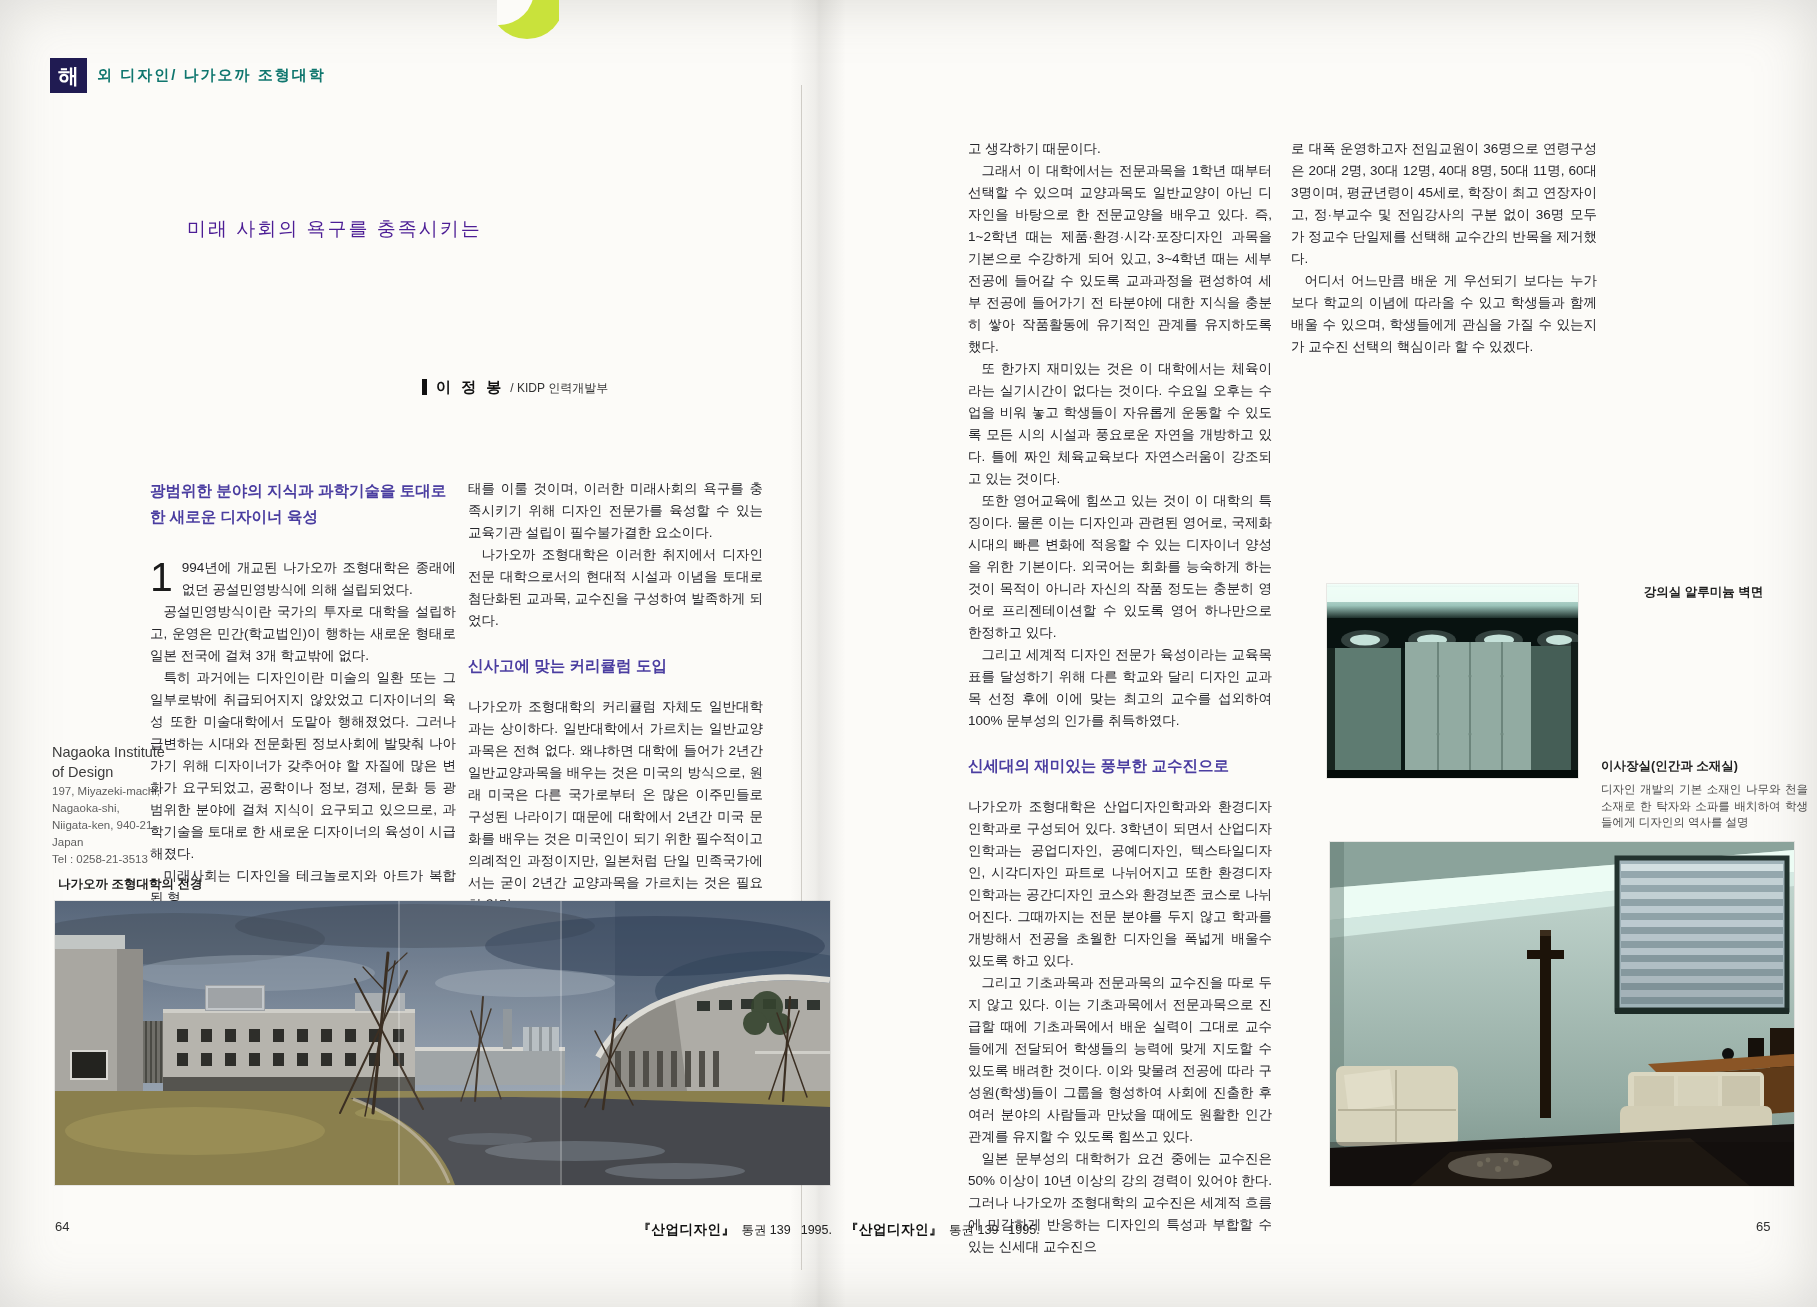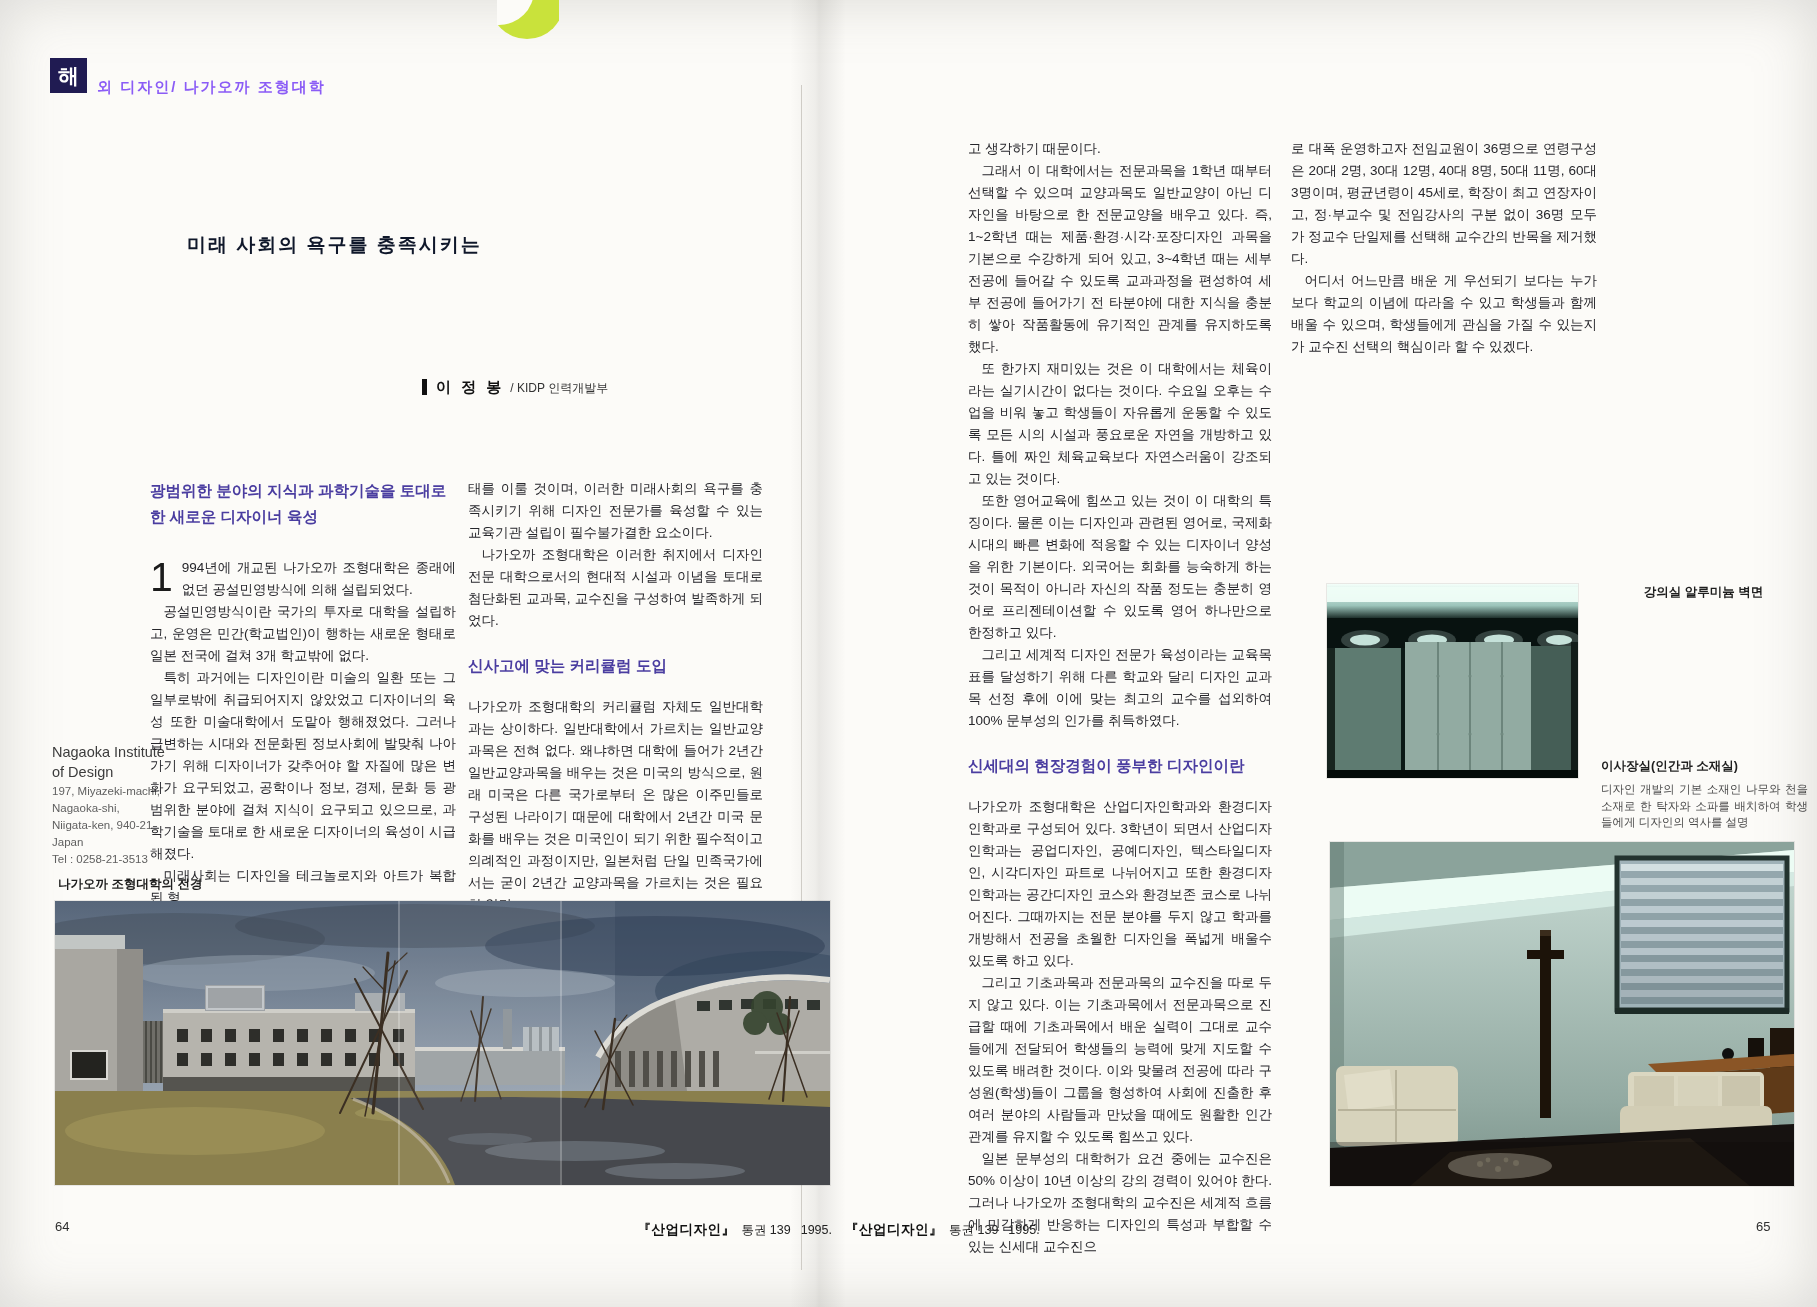--- a/index.html
+++ b/index.html
@@ -11,27 +11,27 @@
   }
   .abs{position:absolute;}
   
   .gutter-shade{left:790px;top:0;width:56px;height:1307px;
     background:linear-gradient(to right,rgba(0,0,0,0) 0%,rgba(60,58,52,.07) 45%,rgba(60,58,52,.10) 52%,rgba(0,0,0,0) 100%);}
   .gutter-line{left:801px;top:85px;width:1px;height:1185px;background:#cfccc6;}
 
   
   .hdr-badge{left:50px;top:58px;width:37px;height:35px;background:#201b52;
     color:#ffffff;font-weight:800;font-size:21px;display:flex;align-items:center;justify-content:center;}
-  .hdr-label{left:97px;top:78px;color:#8b5cf6;font-weight:700;font-size:15px;letter-spacing:2px;}
+  .hdr-label{left:97px;top:66px;color:#0f766e;font-weight:700;font-size:15px;letter-spacing:2px;}
 
   
   .deco-green{left:497px;top:0;width:62px;height:50px;}
 
   
-  .kicker{left:187px;top:216px;font-size:19px;font-weight:700;color:#0f172a;letter-spacing:2px;margin-top:16px;}
+  .kicker{left:187px;top:216px;font-size:19px;font-weight:400;color:#4c1d95;letter-spacing:2px;}
   .main-title{left:187px;top:244px;font-size:33px;font-weight:800;color:#050505;letter-spacing:1px;}
 
   .byline{left:422px;top:378px;font-size:12px;color:#222;}
   .byline .bar{display:inline-block;width:5px;height:16px;background:#111;margin-right:9px;vertical-align:-3px;}
   .byline .name{font-weight:700;font-size:15px;letter-spacing:3px;color:#111;}
   .byline .org{font-size:12px;color:#333;margin-left:6px;}
 
   
   .contact{left:52px;top:742px;width:150px;}
   .contact-name{font-size:14.5px;color:#3c3c3c;line-height:20px;}
@@ -267,21 +267,21 @@
   <div class="abs footer footer-left">
     <span class="logo">『산업디자인』</span><span class="issue">통권 139</span><span class="year">1995.</span>
   </div>
 
   <div class="abs col rcol1">
     <p class="body-p noind">고 생각하기 때문이다.</p>
     <p class="body-p">그래서 이 대학에서는 전문과목을 1학년 때부터 선택할 수 있으며 교양과목도 일반교양이 아닌 디자인을 바탕으로 한 전문교양을 배우고 있다. 즉, 1~2학년 때는 제품·환경·시각·포장디자인 과목을 기본으로 수강하게 되어 있고, 3~4학년 때는 세부 전공에 들어갈 수 있도록 교과과정을 편성하여 세부 전공에 들어가기 전 타분야에 대한 지식을 충분히 쌓아 작품활동에 유기적인 관계를 유지하도록 했다.</p>
     <p class="body-p">또 한가지 재미있는 것은 이 대학에서는 체육이라는 실기시간이 없다는 것이다. 수요일 오후는 수업을 비워 놓고 학생들이 자유롭게 운동할 수 있도록 모든 시의 시설과 풍요로운 자연을 개방하고 있다. 틀에 짜인 체육교육보다 자연스러움이 강조되고 있는 것이다.</p>
     <p class="body-p">또한 영어교육에 힘쓰고 있는 것이 이 대학의 특징이다. 물론 이는 디자인과 관련된 영어로, 국제화 시대의 빠른 변화에 적응할 수 있는 디자이너 양성을 위한 기본이다. 외국어는 회화를 능숙하게 하는 것이 목적이 아니라 자신의 작품 정도는 충분히 영어로 프리젠테이션할 수 있도록 영어 하나만으로 한정하고 있다.</p>
     <p class="body-p">그리고 세계적 디자인 전문가 육성이라는 교육목표를 달성하기 위해 다른 학교와 달리 디자인 교과목 선정 후에 이에 맞는 최고의 교수를 섭외하여 100% 문부성의 인가를 취득하였다.</p>
-    <h3 class="subhead">신세대의 현장경험이 풍부한 디자인이란</h3>
+    <h3 class="subhead">신세대의 재미있는 풍부한 교수진으로</h3>
     <p class="body-p noind">나가오까 조형대학은 산업디자인학과와 환경디자인학과로 구성되어 있다. 3학년이 되면서 산업디자인학과는 공업디자인, 공예디자인, 텍스타일디자인, 시각디자인 파트로 나뉘어지고 또한 환경디자인학과는 공간디자인 코스와 환경보존 코스로 나뉘어진다. 그때까지는 전문 분야를 두지 않고 학과를 개방해서 전공을 초월한 디자인을 폭넓게 배울수 있도록 하고 있다.</p>
     <p class="body-p">그리고 기초과목과 전문과목의 교수진을 따로 두지 않고 있다. 이는 기초과목에서 전문과목으로 진급할 때에 기초과목에서 배운 실력이 그대로 교수들에게 전달되어 학생들의 능력에 맞게 지도할 수 있도록 배려한 것이다. 이와 맞물려 전공에 따라 구성원(학생)들이 그룹을 형성하여 사회에 진출한 후 여러 분야의 사람들과 만났을 때에도 원활한 인간관계를 유지할 수 있도록 힘쓰고 있다.</p>
     <p class="body-p">일본 문부성의 대학허가 요건 중에는 교수진은 50% 이상이 10년 이상의 강의 경력이 있어야 한다. 그러나 나가오까 조형대학의 교수진은 세계적 흐름에 민감하게 반응하는 디자인의 특성과 부합할 수 있는 신세대 교수진으</p>
   </div>
 
   <div class="abs col rcol2">
     <p class="body-p noind">로 대폭 운영하고자 전임교원이 36명으로 연령구성은 20대 2명, 30대 12명, 40대 8명, 50대 11명, 60대 3명이며, 평균년령이 45세로, 학장이 최고 연장자이고, 정·부교수 및 전임강사의 구분 없이 36명 모두가 정교수 단일제를 선택해 교수간의 반목을 제거했다.</p>
     <p class="body-p">어디서 어느만큼 배운 게 우선되기 보다는 누가 보다 학교의 이념에 따라올 수 있고 학생들과 함께 배울 수 있으며, 학생들에게 관심을 가질 수 있는지가 교수진 선택의 핵심이라 할 수 있겠다.</p>
   </div>
 

